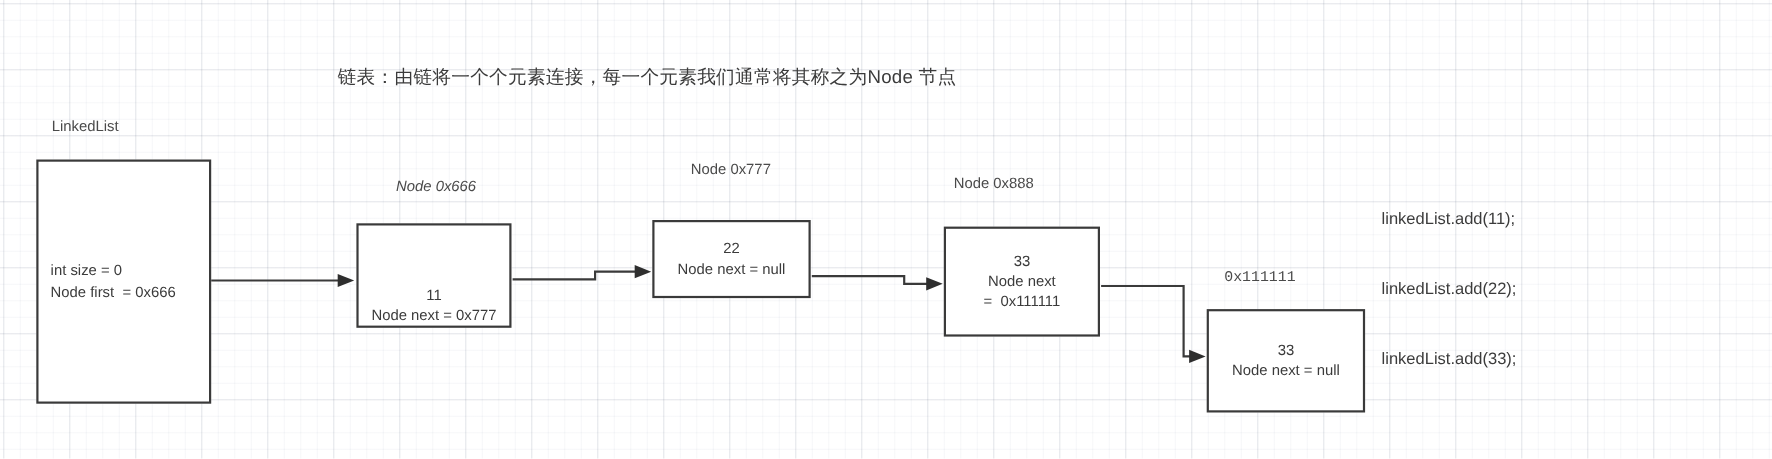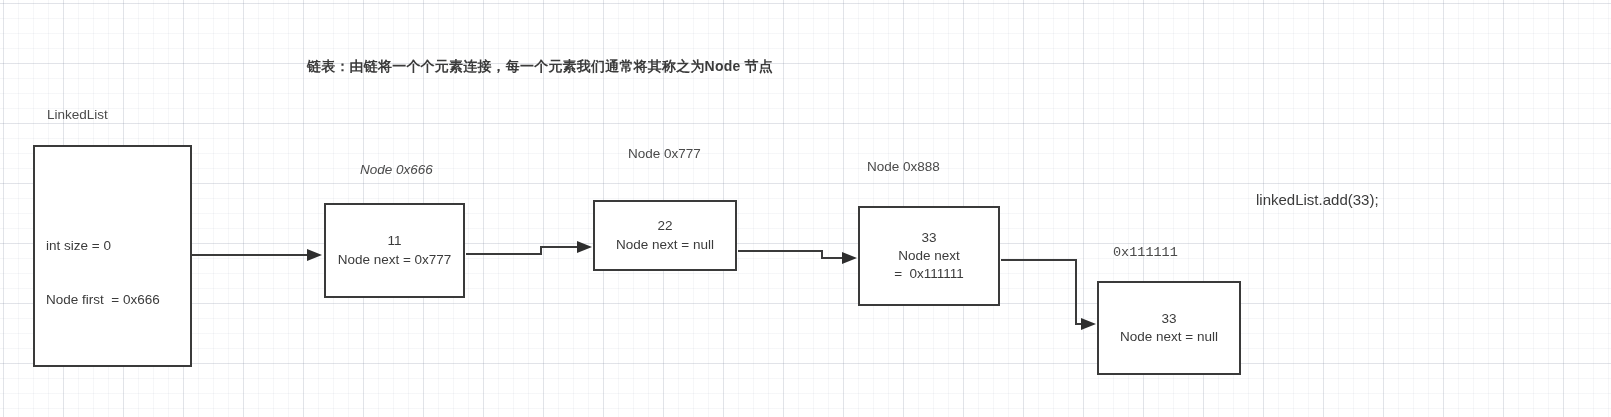--- a/index.html
+++ b/index.html
@@ -52,38 +52,36 @@
     flex-direction: column;
     justify-content: center;
     align-items: flex-start;
     padding-left: 11px;
     color: #3b3b3b;
   }
   .head-box .line {
     white-space: pre;
     line-height: 1.45;
     font-size: 13.5px;
-    margin-top: 34px;
   }
 
   .caption {
     position: absolute;
     font-size: 13.5px;
     color: #4a4a4a;
     white-space: nowrap;
     text-align: center;
   }
 
   .title-text {
     position: absolute;
-    font-size: 14px;
+    font-size: 17px;
     color: #3b3b3b;
     white-space: nowrap;
     letter-spacing: 0.2px;
-    font-weight: bold;
   }
 
   .code-block {
     position: absolute;
     font-size: 15px;
     line-height: 1.42;
     color: #3b3b3b;
     white-space: pre;
   }
 
@@ -114,21 +112,21 @@
 
   <div class="caption" style="left:47px; top:107px;">LinkedList</div>
 
   <div class="head-box" style="left:33px; top:145px; width:159px; height:222px;">
     <div class="line">int size = 0</div>
     <div class="line">Node first  = 0x666</div>
   </div>
 
   <div class="caption" style="left:360px; top:162px;font-style:italic;">Node  0x666</div>
 
-  <div class="node-box" style="left:324px; top:203px; width:141px; height:95px;">
+  <div class="node-box" style="left:324px; top:203px; width:141px; height:95px;justify-content:flex-end;">
     <div class="line">11</div>
     <div class="line">Node next = 0x777</div>
   </div>
 
   <div class="caption" style="left:628px; top:146px;">Node 0x777</div>
 
   <div class="node-box" style="left:593px; top:200px; width:144px; height:71px;">
     <div class="line">22</div>
     <div class="line">Node next = null</div>
   </div>
@@ -165,19 +163,21 @@
       <polygon points="857,258 842,252 842,264"></polygon>
     </g>
 
     <g>
       <path d="M 1001 260 L 1076 260 L 1076 324 L 1085 324"></path>
       <polygon points="1096,324 1081,318 1081,330"></polygon>
     </g>
   </svg>
 
   <div class="code-block" style="left:1256px; top:146px;">
+    <div>linkedList.add(11);</div>
+    <div>linkedList.add(22);</div>
     <div>linkedList.add(33);</div>
     
     
     
   </div>
 
 </div>
 
 </body></html>

